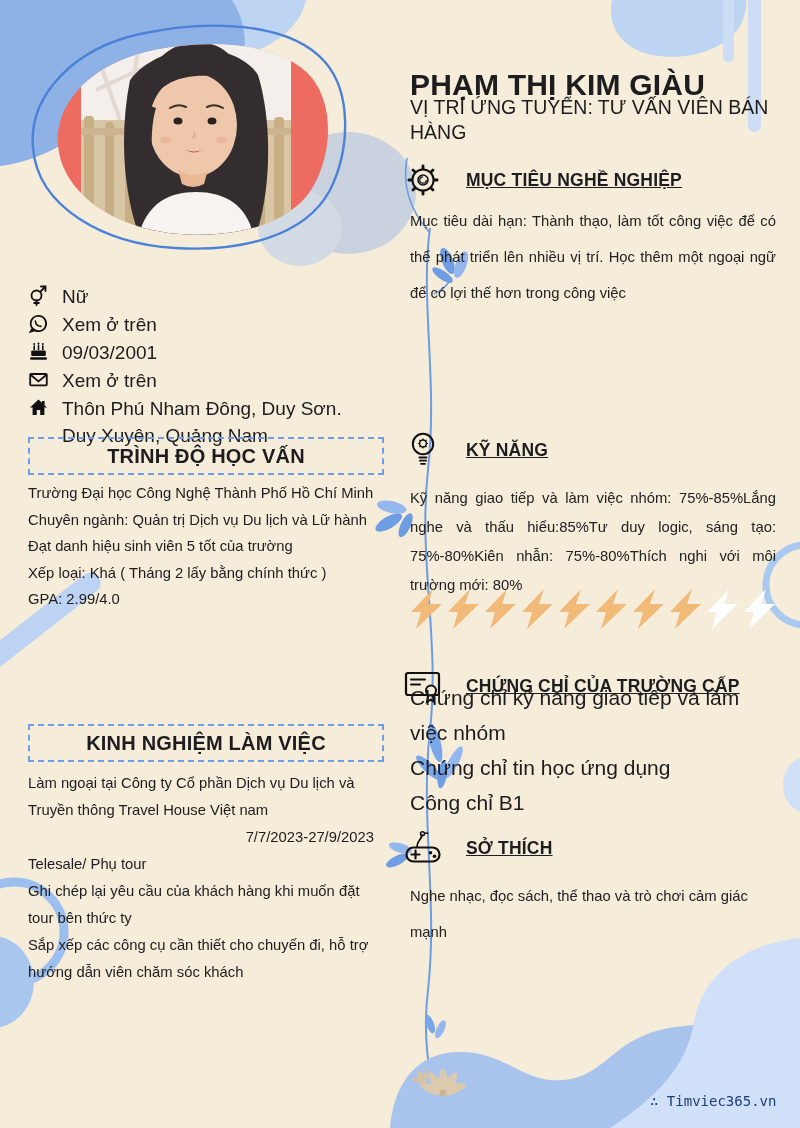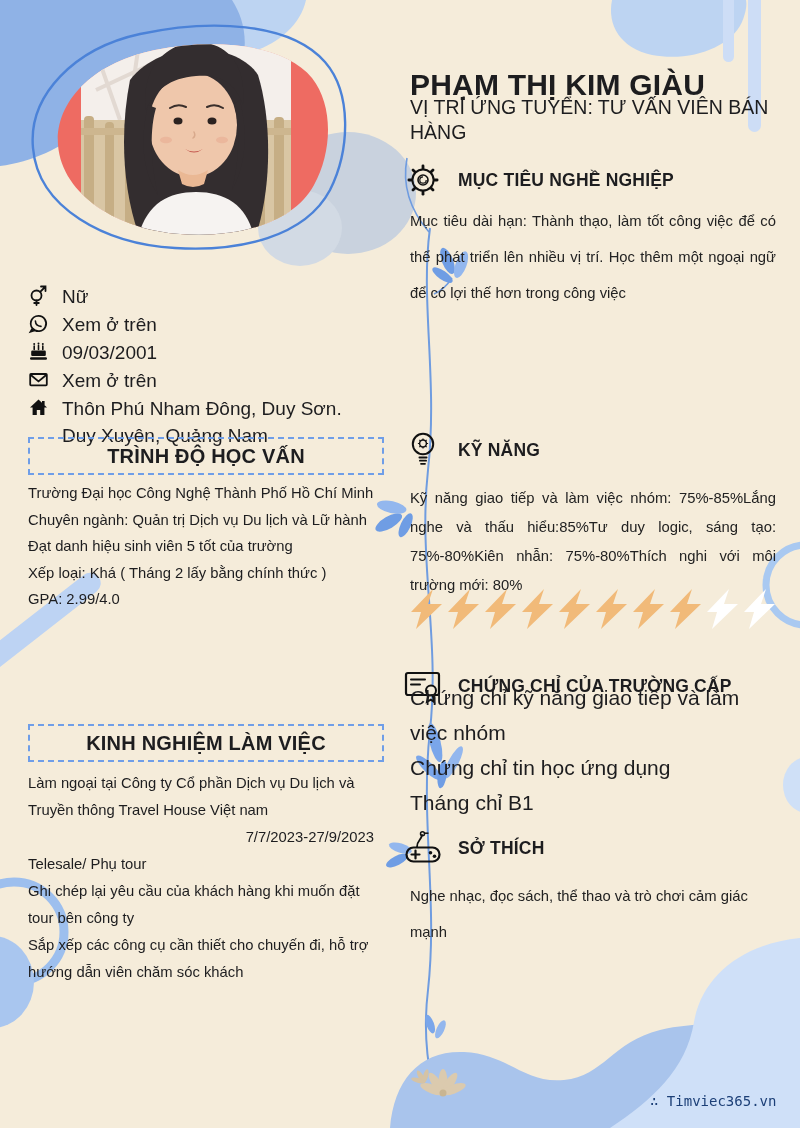--- a/index.html
+++ b/index.html
@@ -4,21 +4,21 @@
 <style>
   html,body{margin:0;padding:0;background:#e8e8e8;}
   .page{position:relative;width:800px;height:1128px;background:#f5ecda;overflow:hidden;
         font-family:"Liberation Sans",sans-serif;color:#1d1d1f;margin:0 auto;padding-left:48px;}
   .decor{position:absolute;inset:0;pointer-events:none;}
   .abs{position:absolute;}
   
   .name{left:410px;top:48px;width:372px;font-size:30px;font-weight:bold;letter-spacing:.2px;}
   .position{left:410px;top:95px;width:364px;font-size:19.5px;line-height:25px;}
   
-  .sec{left:404px;display:flex;align-items:center;gap:16px;height:40px;}
+  .sec{left:404px;display:flex;align-items:center;gap:24px;height:40px;text-decoration:underline;}
   .sec h2{margin:0;font-size:17.5px;font-weight:bold;letter-spacing:.2px;}
   .sec .ic{width:38px;height:40px;display:flex;align-items:center;justify-content:center;}
   
   .para{left:410px;width:366px;font-size:14.8px;text-align:justify;color:#222;}
   .para p{margin:0;}
   .obj{top:203px;line-height:36px;}
   .skl{top:484px;line-height:29px;}
   .hob{top:878px;line-height:36px;text-align:left;}
   .certs{left:410px;top:680px;width:366px;font-size:21px;line-height:35px;}
   .bolt-row{left:408px;top:588px;display:flex;}
@@ -235,21 +235,21 @@
     <div>GPA: 2.99/4.0</div>
   </div>
 
   <div class="abs dash-box z2" style="top:724px">
     <span>KINH NGHIỆM LÀM VIỆC</span>
   </div>
   <div class="abs exp-block z2">
     <div>Làm ngoại tại Công ty Cổ phần Dịch vụ Du lịch và Truyền thông Travel House Việt nam</div>
     <div class="date">7/7/2023-27/9/2023</div>
     <div>Telesale/ Phụ tour</div>
-    <div>Ghi chép lại yêu cầu của khách hàng khi muốn đặt tour bên công ty</div>
+    <div>Ghi chép lại yêu cầu của khách hàng khi muốn đặt tour bên thức ty</div>
     <div>Sắp xếp các công cụ cần thiết cho chuyến đi, hỗ trợ hướng dẫn viên chăm sóc khách</div>
   </div>
 
   <div class="abs sec z2" style="top:160px">
     <span class="ic">
       <svg width="36" height="36" viewBox="0 0 36 36">
         <g fill="#111">
           <rect x="16.6" y="2.5" width="2.8" height="5.2" rx="1.3"></rect>
           <rect x="16.6" y="2.5" width="2.8" height="5.2" rx="1.3" transform="rotate(45 18 18)"></rect>
           <rect x="16.6" y="2.5" width="2.8" height="5.2" rx="1.3" transform="rotate(90 18 18)"></rect>
@@ -328,21 +328,21 @@
           </g>
         <circle cx="27" cy="23.5" r="5" fill="#f5ecda" stroke="#111" stroke-width="2"></circle>
         <path d="M24.6 27.8 l-1.6 7 3.8-2.2 3.2 2.2 -1.3-7" fill="none" stroke="#111" stroke-width="2"></path>
       </svg>
     </span>
     <h2>CHỨNG CHỈ CỦA TRƯỜNG CẤP</h2>
   </div>
   <div class="abs certs z2">
     <div>Chứng chỉ kỹ năng giao tiếp và làm việc nhóm</div>
     <div>Chứng chỉ tin học ứng dụng</div>
-    <div>Tháng chỉ B1</div>
+    <div>Công chỉ B1</div>
   </div>
 
   <div class="abs sec z2" style="top:828px">
     <span class="ic">
       <svg width="38" height="36" viewBox="0 0 38 36">
         <path d="M13 17 C13 10 17 11 18 5" fill="none" stroke="#111" stroke-width="1.8" stroke-linecap="round"></path>
         <circle cx="18.5" cy="3.8" r="2" fill="none" stroke="#111" stroke-width="1.5"></circle>
         <path d="M20.5 3.2 h4" stroke="#111" stroke-width="1.5"></path>
         <rect x="2.5" y="17.5" width="33" height="14" rx="7" fill="none" stroke="#111" stroke-width="2.2"></rect>
         <g stroke="#111" stroke-width="2.2" stroke-linecap="round">

